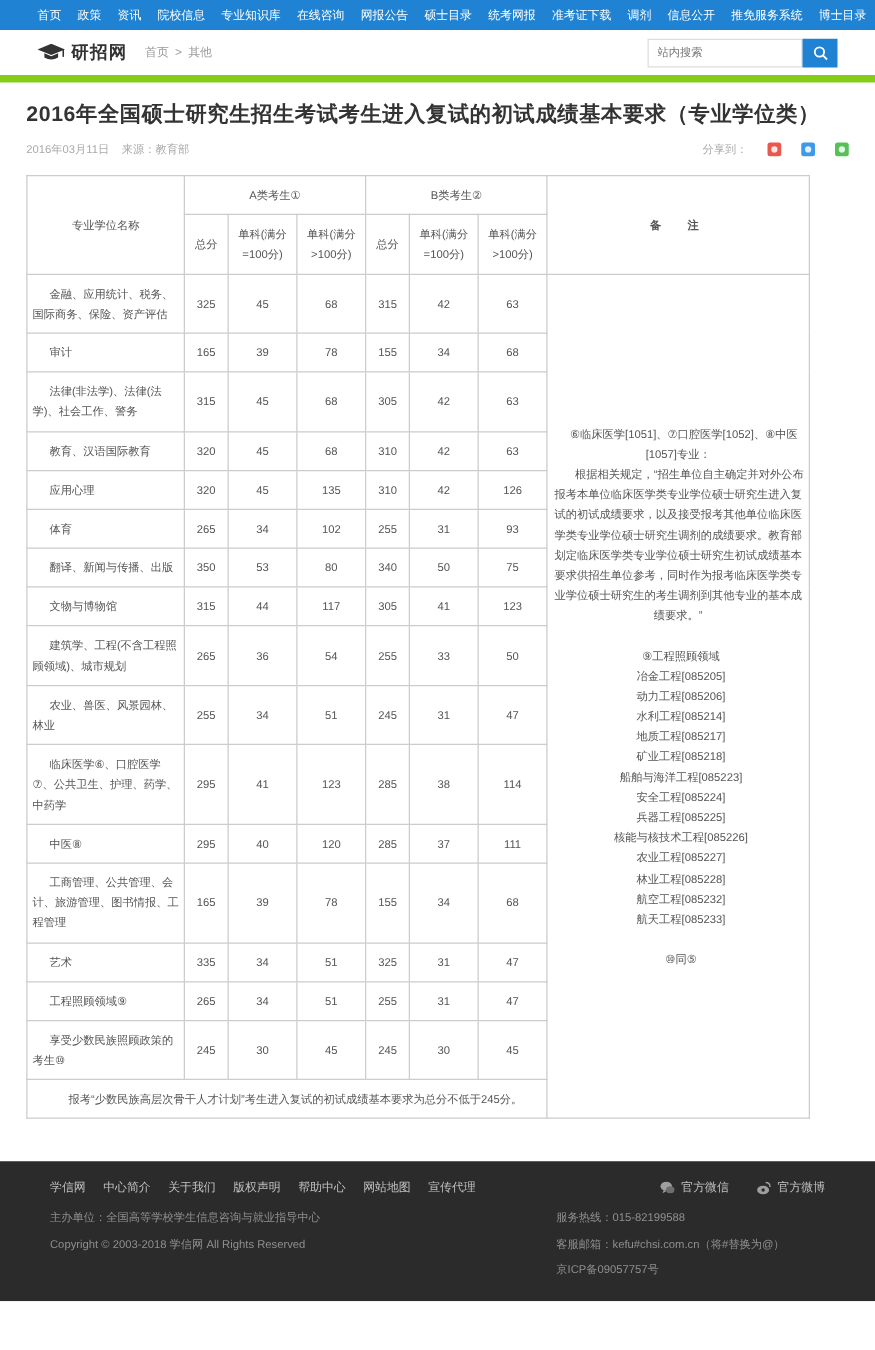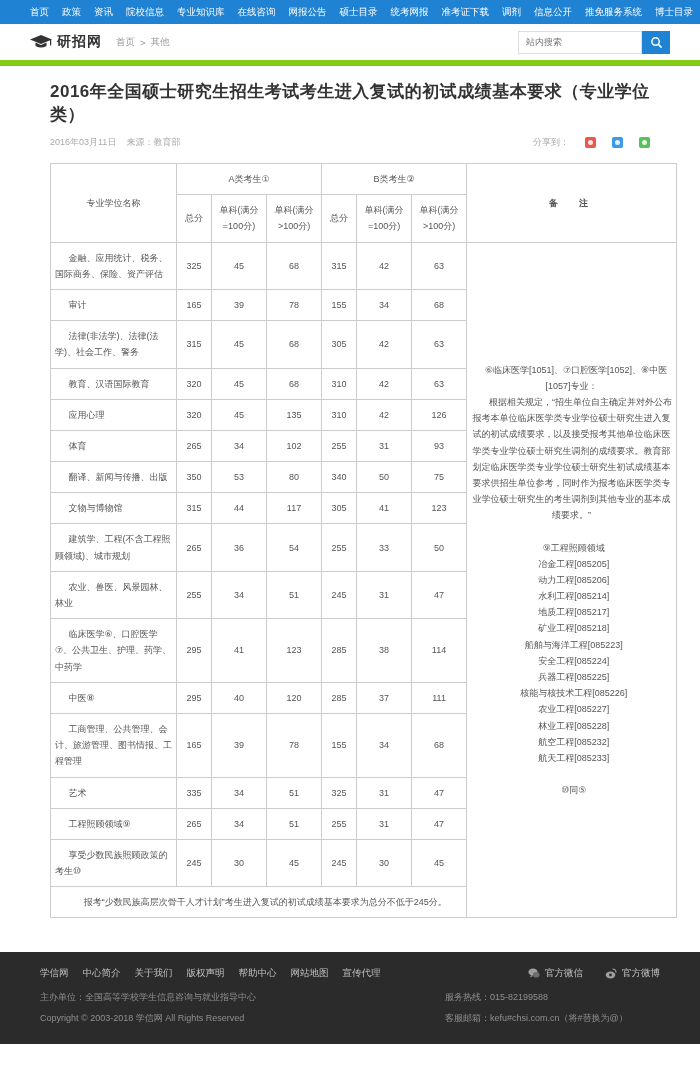--- a/index.html
+++ b/index.html
@@ -14,21 +14,21 @@
   .siteheader { height:42px; display:flex; align-items:center; padding:0 30px; border-bottom:6px solid #84cc16; }
   .logo { display:flex; align-items:center; gap:5px; cursor:pointer; }
   .logo-text { font-size:14px; font-weight:bold; color:#333; letter-spacing:1px; }
   .breadcrumb { margin-left:14px; font-size:9.5px; color:#999; display:flex; gap:5px; align-items:center; }
   .breadcrumb a { color:#999; text-decoration:none; cursor:pointer; }
   .searchbox { margin-left:auto; display:flex; }
   .searchbox input { width:124px; height:23px; border:1px solid #ddd; font-size:9px; padding:0 7px; color:#999; outline:none; }
   .searchbox button { width:28px; height:23px; background:#1f82d2; border:none; cursor:pointer; display:flex; align-items:center; justify-content:center; }
 
   
-  .main { padding:0 50px; }
+  .main { padding:0 21px; }
   h1.page-title { font-size:17px; font-weight:bold; color:#333; margin:14px 0 10px; letter-spacing:0.5px; }
   .meta-row { display:flex; align-items:center; font-size:9px; color:#aaa; margin-bottom:14px; }
   .meta-row .src { margin-left:10px; }
   .share { margin-left:auto; display:flex; align-items:center; gap:16px; color:#aaa; }
   .share i { width:11px; height:11px; border-radius:2px; display:inline-block; cursor:pointer; position:relative; }
   .share i::after { content:""; position:absolute; left:3px; top:3px; width:5px; height:5px; border-radius:50%; background:rgba(255,255,255,.85); }
   .share .s-weibo { background:#e9574d; }
   .share .s-qzone { background:#3d9ae8; }
   .share .s-wechat { background:#55c158; }
 
@@ -352,15 +352,16 @@
     </div>
   </div>
   <div class="footer-cols">
     <div class="fcol left" id="footer-left">
         <div>主办单位：全国高等学校学生信息咨询与就业指导中心</div>
         <div>Copyright © 2003-2018 学信网 All Rights Reserved</div>
       </div>
     <div class="fcol right" id="footer-right">
         <div>服务热线：015-82199588</div>
         <div>客服邮箱：kefu#chsi.com.cn（将#替换为@）</div>
+        <div>京ICP备09057757号</div>
       </div>
   </div>
 </div>
 
 </body></html>

